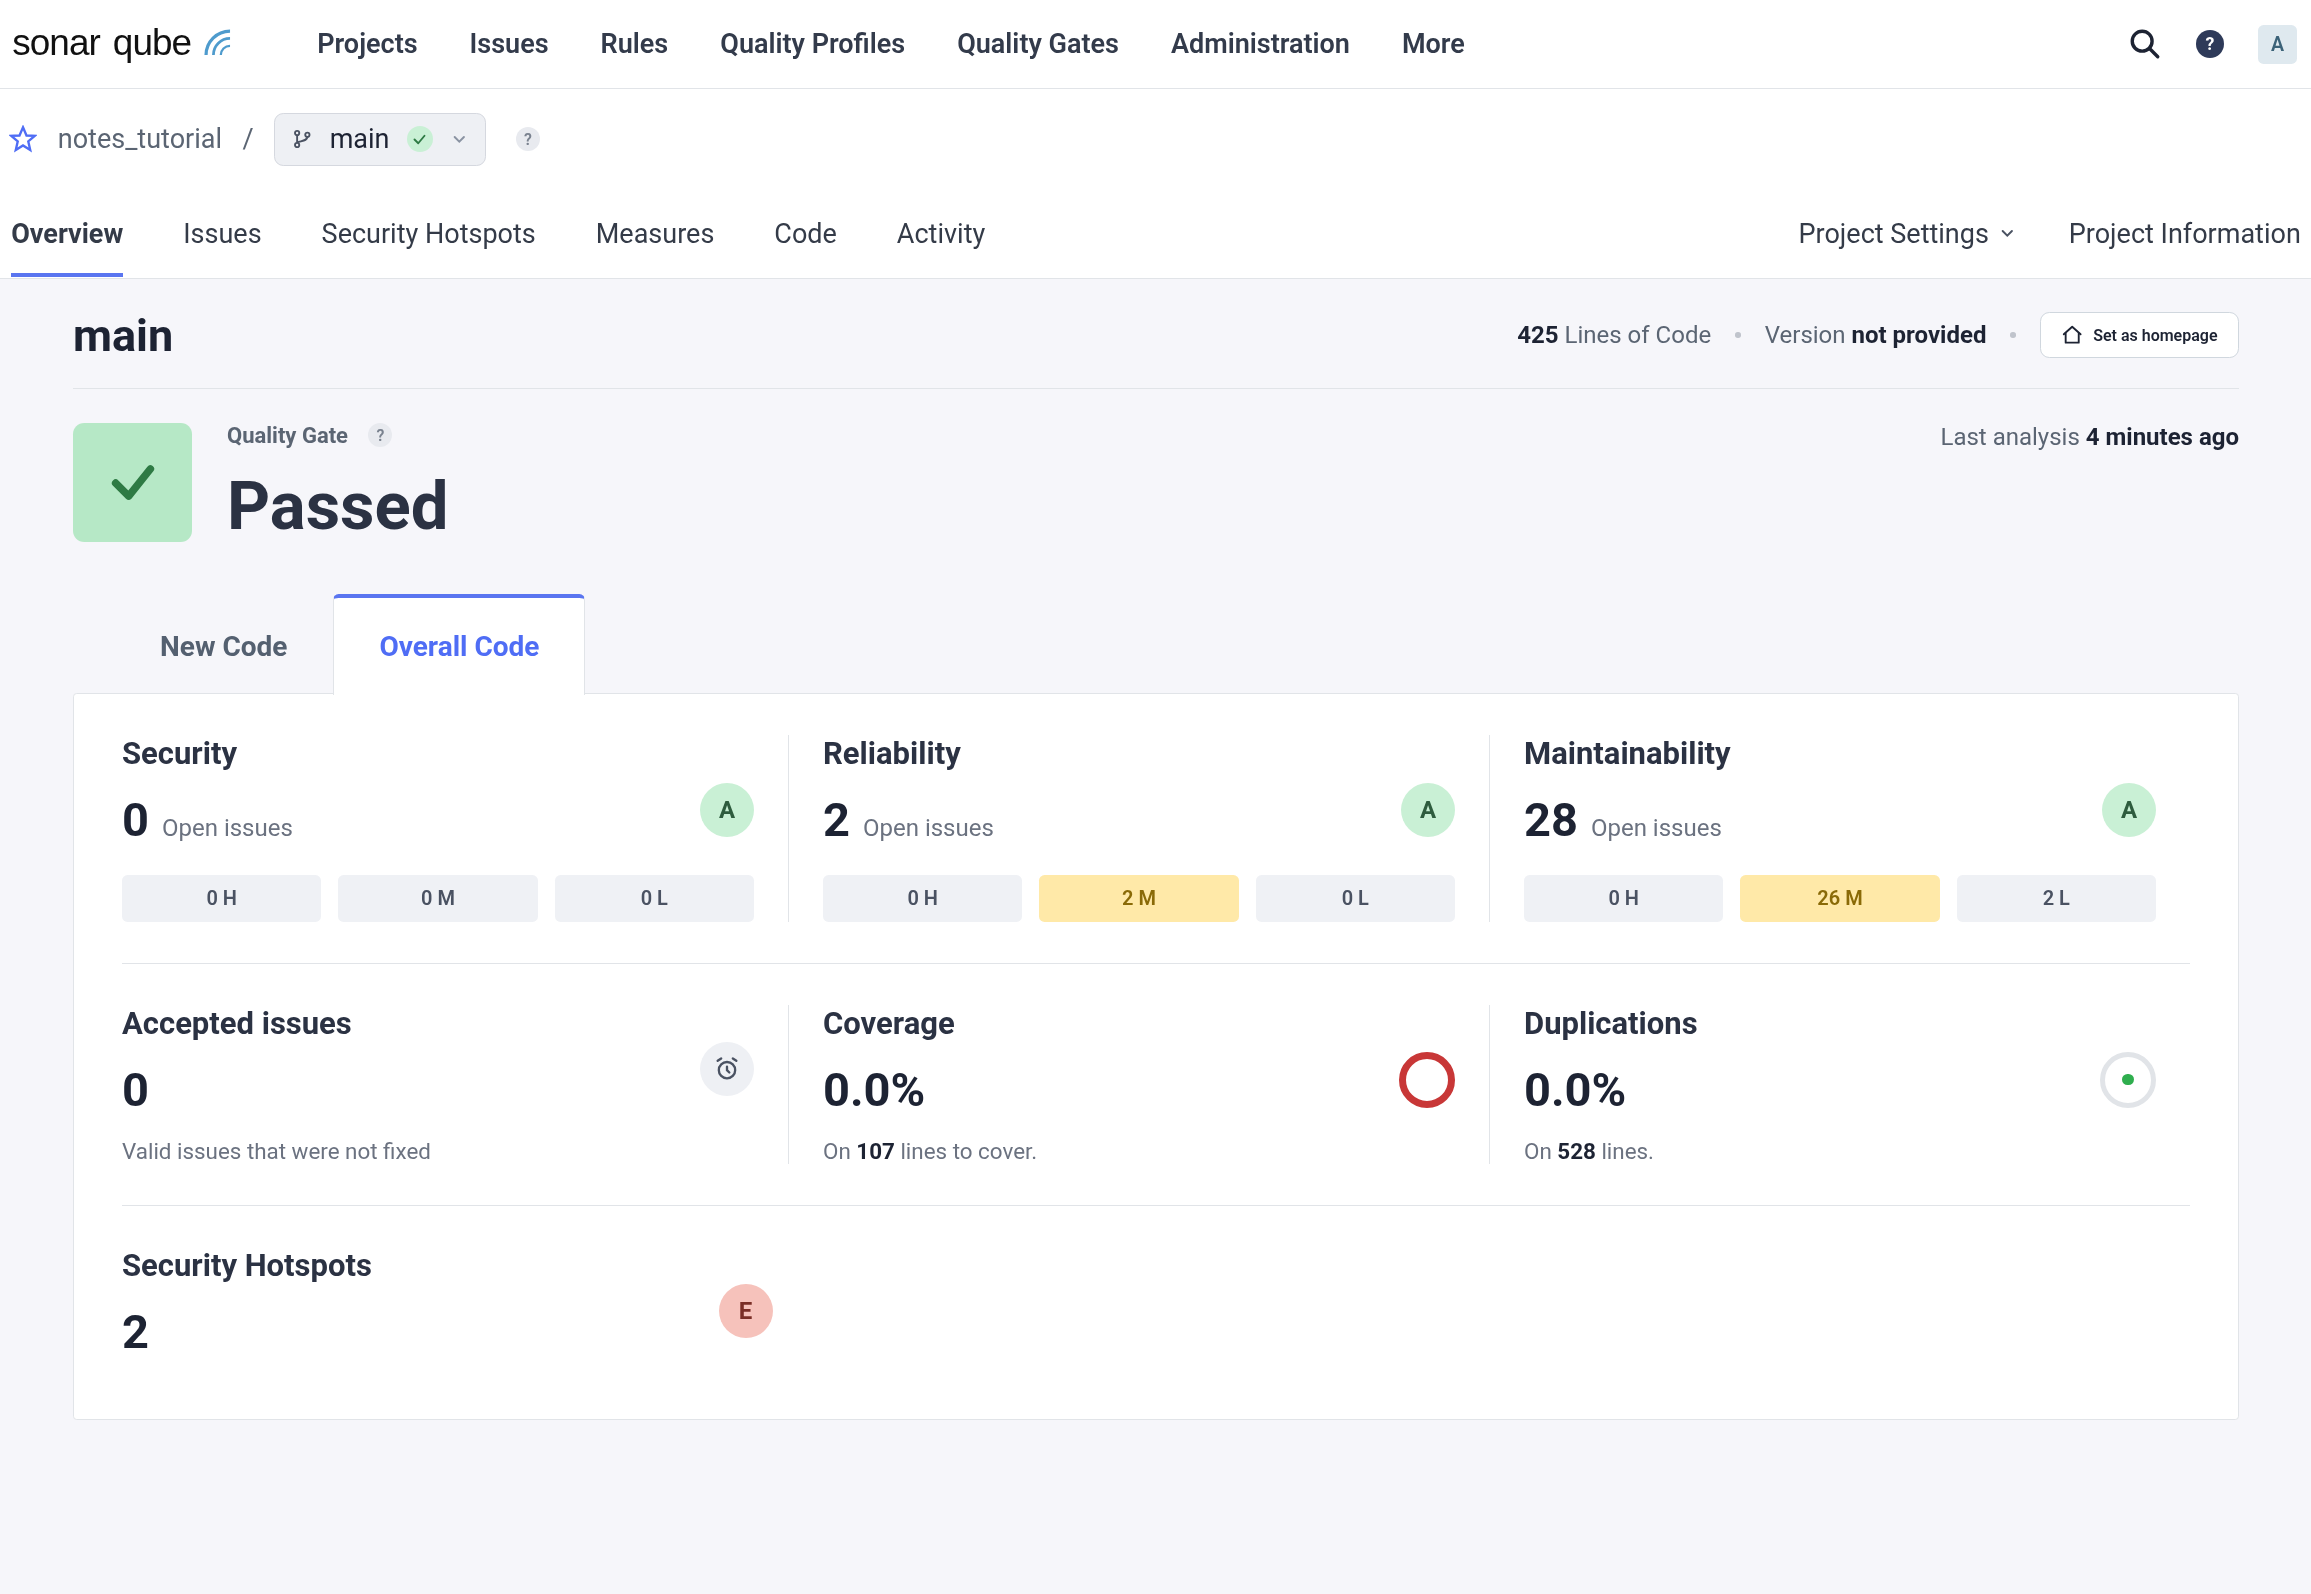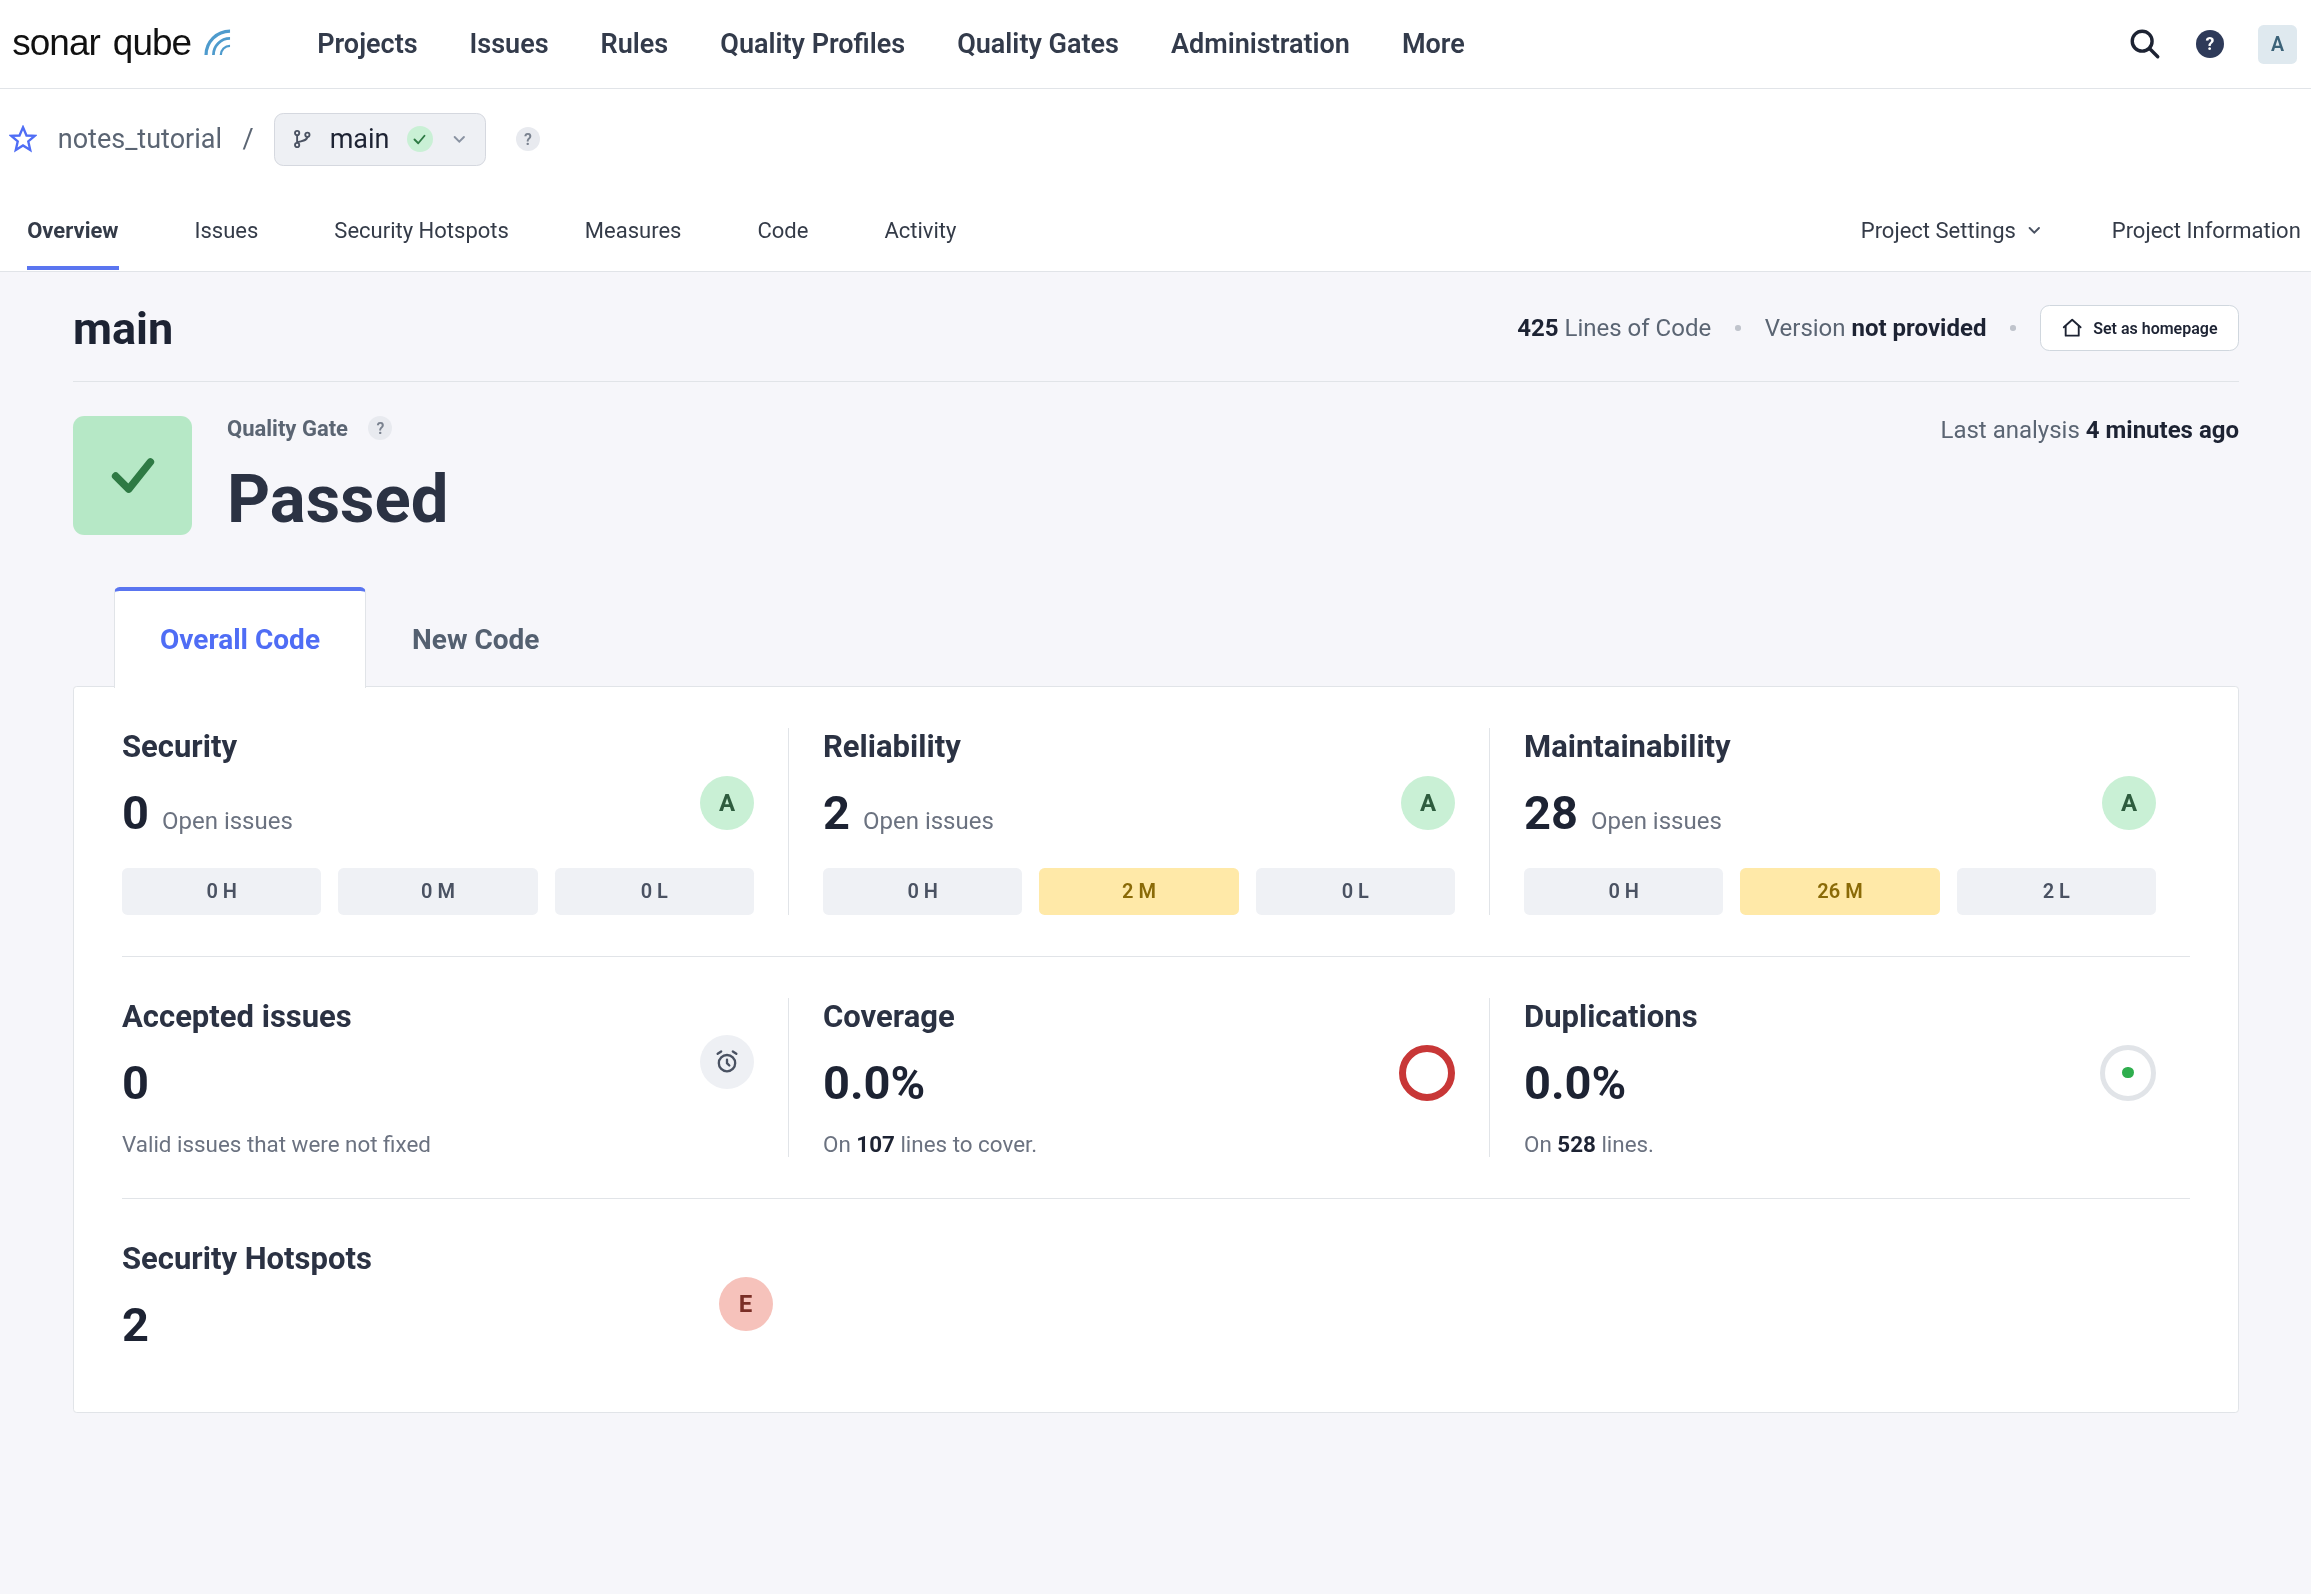--- a/index.html
+++ b/index.html
@@ -89,24 +89,23 @@
     background:#e8eaef; color:#7a828f;
     display:flex; align-items:center; justify-content:center;
     font-size:16px; font-weight:600; margin-left:9.3px;
   }
 
   .tabs-row {
     display:flex; align-items:center;
     padding: 0 7.5px;
   }
   .tab {
-    font-size: 22px; color: #343b48; font-weight:400;
+    font-size: 27px; color: #343b48; font-weight:400;
     padding: 28px 0 28px 0; margin-right: 60px;
     cursor:pointer;
-    margin-left:16px;
   }
   .tab.active {
     font-weight: 700;
     border-bottom: 4.7px solid #5a75f0;
     padding-bottom: 23px;
   }
   .tabs-right { margin-left:auto; display:flex; align-items:center; gap: 52px; }
   .tabs-right .tab { margin-right:0; }
   .tab-with-chevron { display:flex; align-items:center; gap:9.3px; }
 
@@ -347,22 +346,22 @@
       <div class="qg-status">Passed</div>
     </div>
     <div class="qg-right">
       <span>Last analysis</span>
       <span> </span>
       <span class="strong">4 minutes ago</span>
     </div>
   </div>
 
   <div class="code-tabs">
+    <div class="code-tab">New Code</div>
     <div class="code-tab active">Overall Code</div>
-    <div class="code-tab">New Code</div>
   </div>
 
   <div class="panel">
 
     <div class="panel-row">
 
       <div class="cell">
         <div class="cell-title">Security</div>
         <div class="count-row">
           <span class="count-big">0</span>

